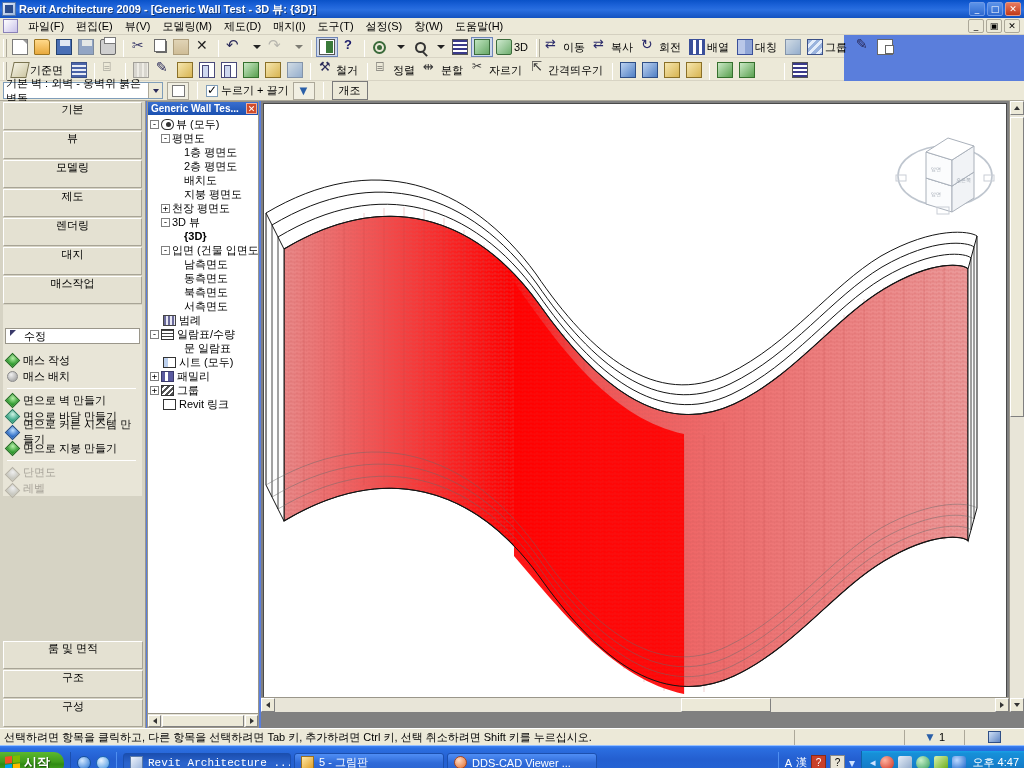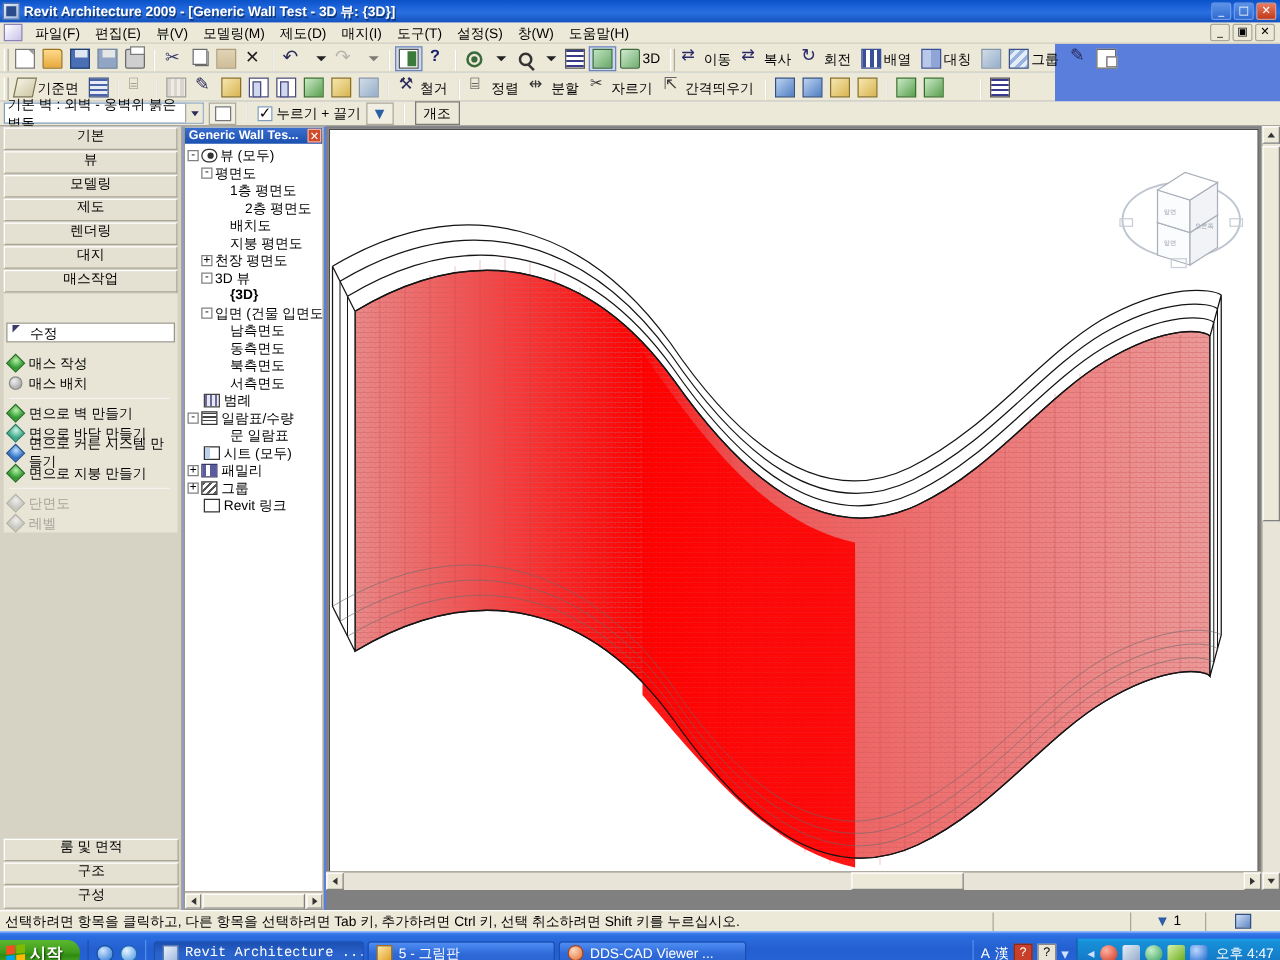--- a/index.html
+++ b/index.html
@@ -158,35 +158,35 @@
   .chk.on:after{content:"\2713";position:absolute;left:0px;top:-3px;font-size:12px;color:#000;}
   .filt-btn { width:22px;height:18px;border:1px solid #aca899;background:#f1efe2;display:flex;align-items:center;justify-content:center;}
   .remodel-btn { border:1px solid #7a7a7a; background:#ece9d8; padding:1px 6px; font-size:11px; }
 
   
   .designbar {
     position: absolute; left: 0; top: 101px; width: 146px; height: 627px;
     background: #d6d3c4; border-right: 1px solid #9a968a;
   }
   .db-tab {
-    margin: 1px 3px; height: 18px; line-height: 13px; text-align: center;
+    margin: 1px 3px; height: 28px; line-height: 13px; text-align: center;
     background: #e4e1d2; border: 1px solid #fff; border-right-color:#a8a496;
     border-bottom-color:#a8a496; font-size: 11px;
   }
   .db-body { padding-top: 21px; background: #e8e5d7; margin: 1px 3px; }
   .db-sel {
     display:flex; align-items:center; gap:4px; background:#fff;
     border:1px solid #9a968a; margin:2px 2px 4px 2px; height:16px; padding-left:3px;
     font-size:11px;
   }
   .db-item {
     display: flex; align-items: center; gap: 5px; height: 16px;
     padding-left: 4px; font-size: 11px; color: #000; cursor: default;
   }
-  .db-item.dis { color: #a8a49a; }
+  .db-item.dis { color: #a8a49a; align-items: flex-end; }
   .db-sep { height:1px; background:#bdb9a9; margin:4px 6px 3px 4px; border-bottom:1px solid #fff; }
   .gemicon { width: 11px; height: 11px; flex:none; position: relative; }
   .gem-g { background: radial-gradient(circle at 35% 30%, #b6f0a8, #2f9b2f 70%); border:1px solid #1d6a1d; transform: rotate(45deg); }
   .gem-gray{ background: radial-gradient(circle at 35% 30%, #f0f0f0, #b0b0b0 70%); border:1px solid #8a8a8a; border-radius:50%; }
   .gem-b { background: radial-gradient(circle at 35% 30%, #bfe0ff, #2f6fc8 70%); border:1px solid #1d4a88; transform: rotate(45deg); }
   .gem-teal{ background: radial-gradient(circle at 35% 30%, #cdf3e4, #3aa888 70%); border:1px solid #207a60; transform: rotate(45deg); }
   .gem-dim{ background: radial-gradient(circle at 35% 30%, #eee, #c8c8c0 70%); border:1px solid #b5b1a5; transform: rotate(45deg); }
   .cursor-ic { width:11px;height:12px;position:relative;flex:none; }
   .cursor-ic:before{content:"";position:absolute;left:1px;top:0;border-left:6px solid #3a3a6a;border-bottom:6px solid transparent;border-right:3px solid transparent;}
   .db-bottom { position:absolute; left:0; bottom:0; width:146px; }
@@ -651,21 +651,21 @@
         <span class="tlabel">뷰 (모두)</span>
       </div>
 
       <div class="trow" style="padding-left:13px">
         <span class="exp">-</span>
         <span class="tlabel">평면도</span>
       </div>
       <div class="trow" style="padding-left:36px">
         <span class="tlabel">1층 평면도</span>
       </div>
-      <div class="trow" style="padding-left:48px">
+      <div class="trow" style="padding-left:36px">
         <span class="tlabel">2층 평면도</span>
       </div>
       <div class="trow" style="padding-left:36px">
         <span class="tlabel">배치도</span>
       </div>
       <div class="trow" style="padding-left:36px">
         <span class="tlabel">지붕 평면도</span>
       </div>
 
       <div class="trow" style="padding-left:13px">

